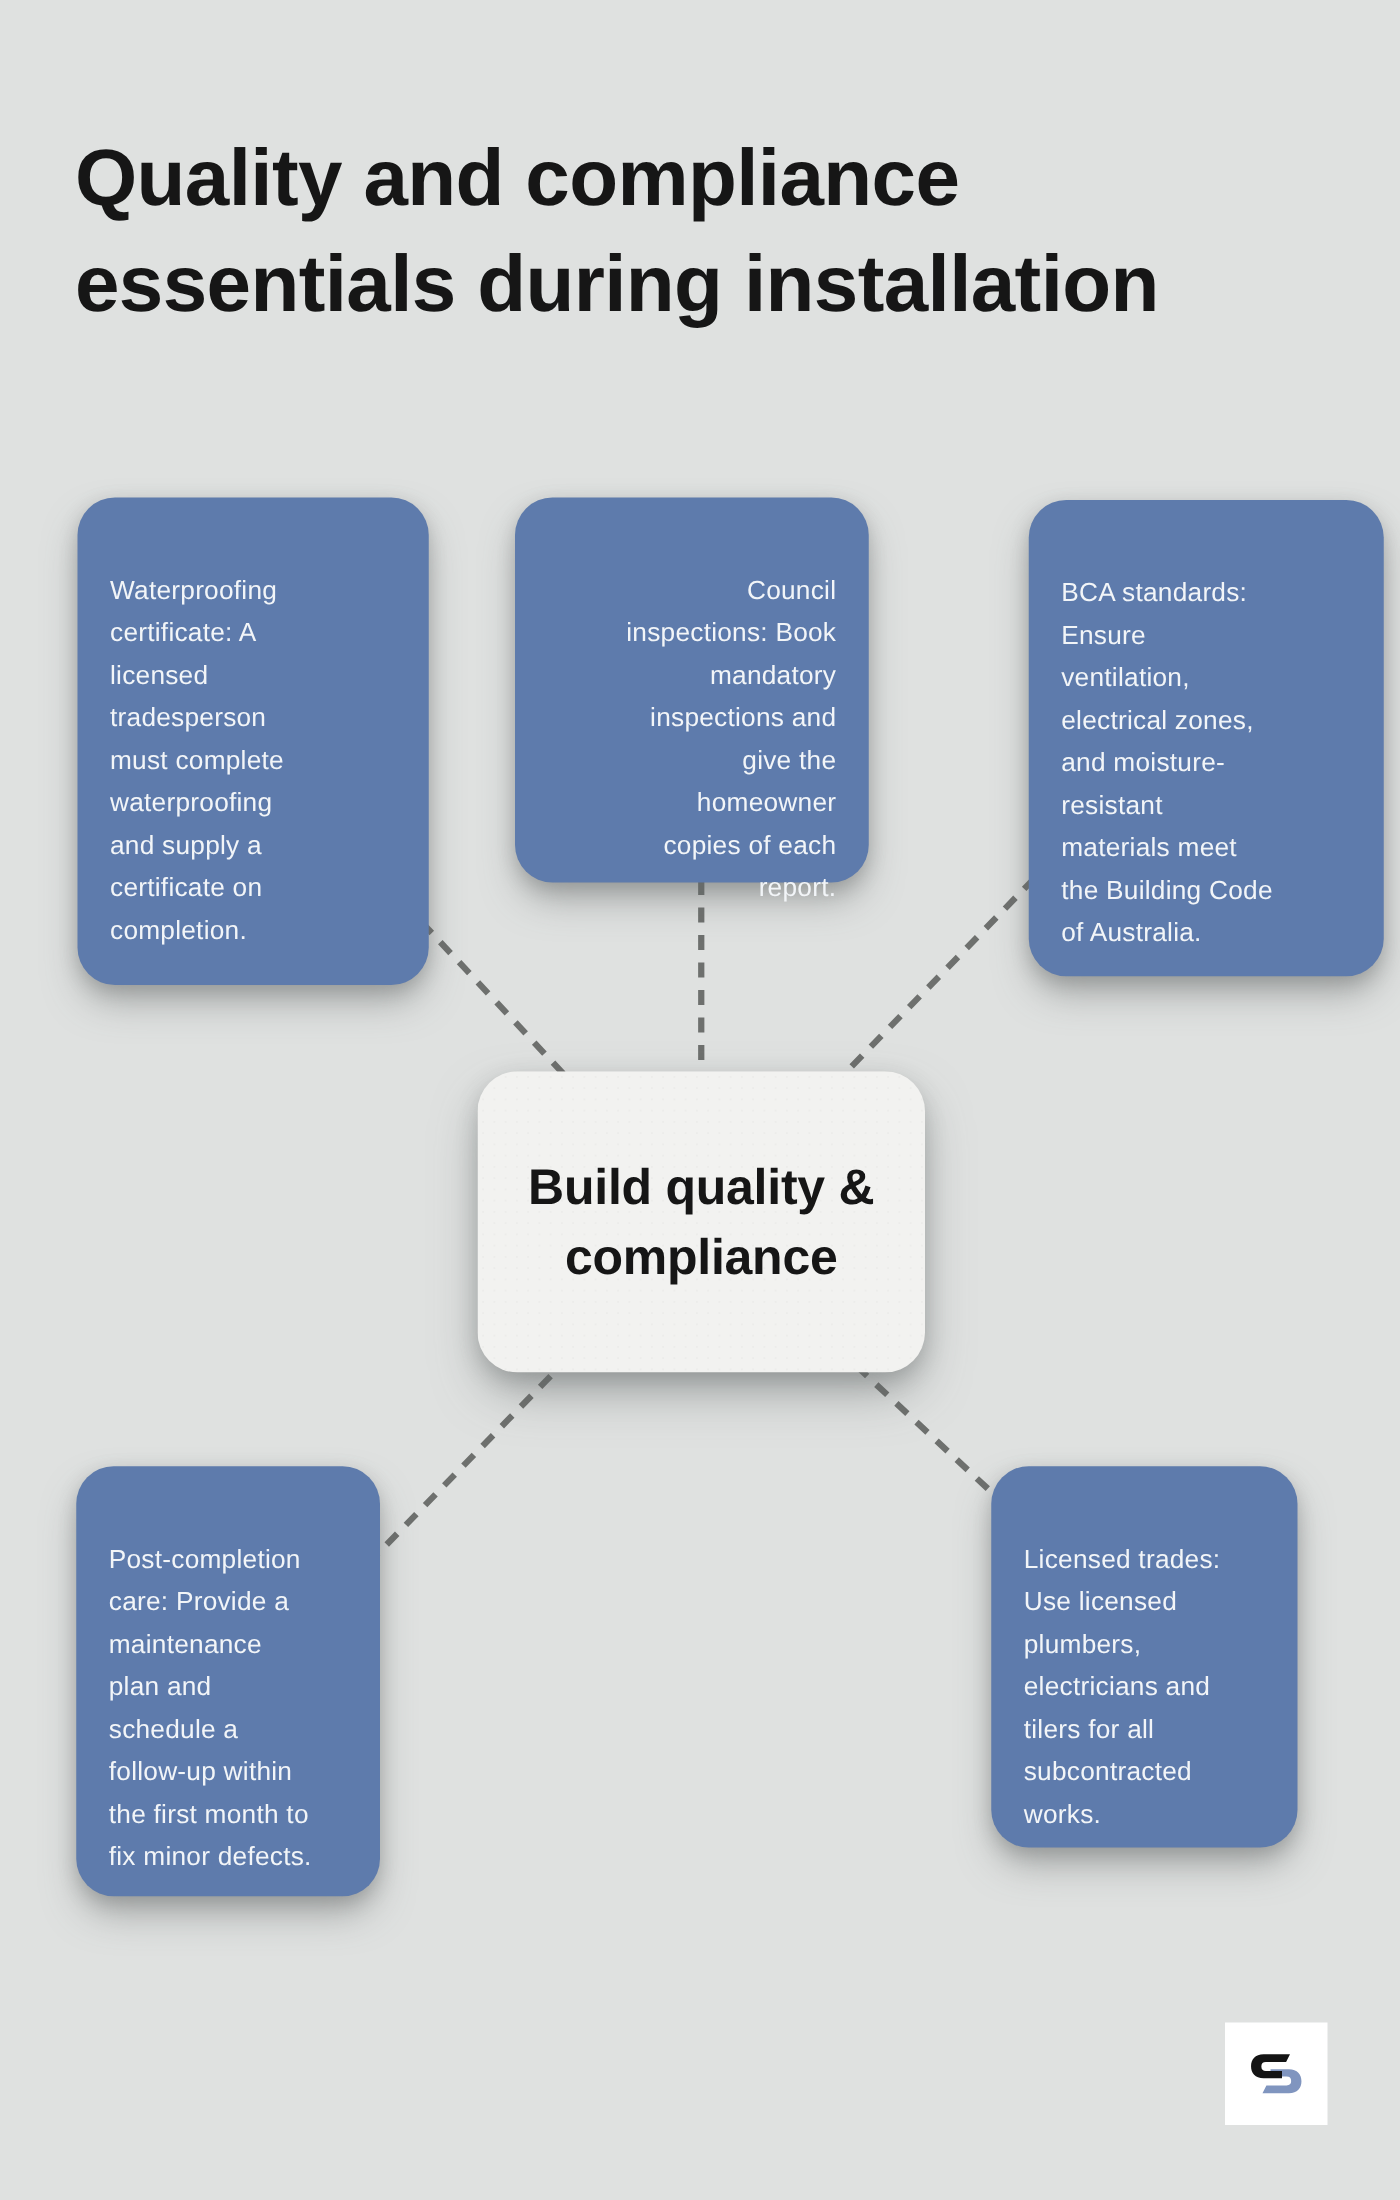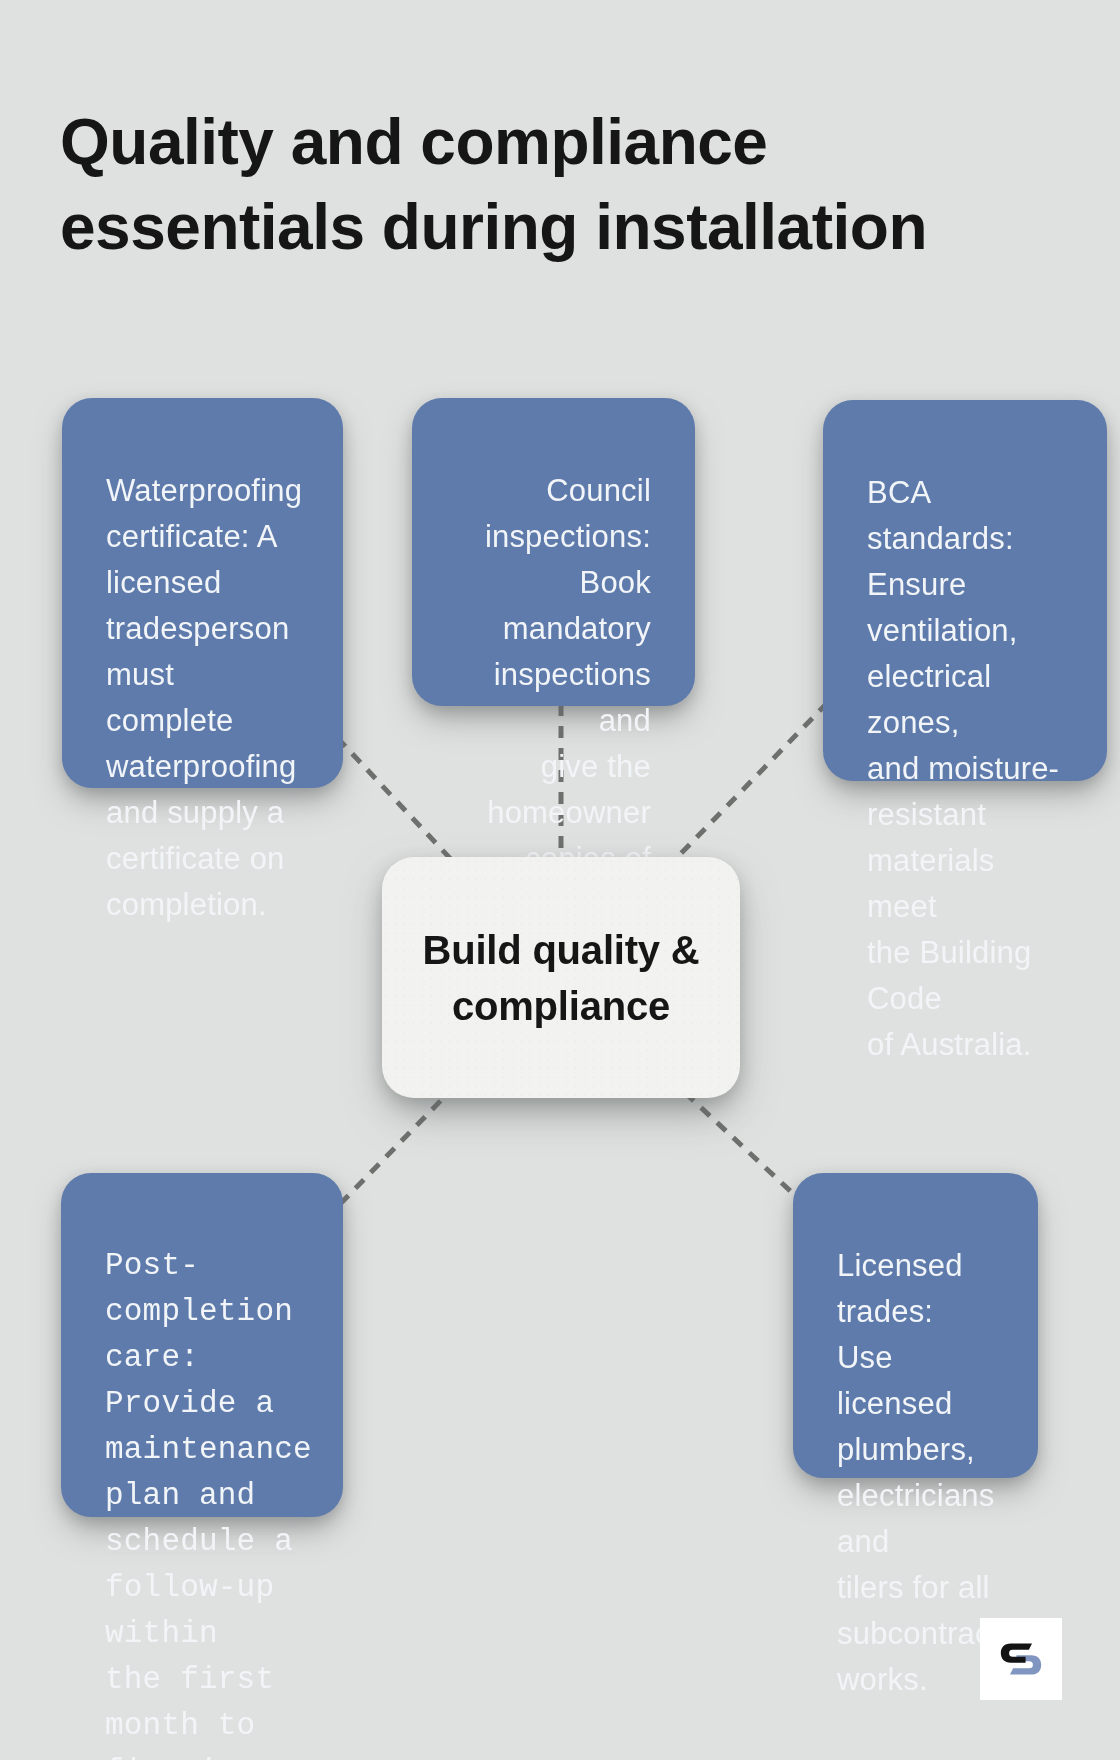--- a/index.html
+++ b/index.html
@@ -36,31 +36,31 @@
     letter-spacing:-0.5px;
   }
   .connectors{
     position:absolute;top:0;left:0;z-index:1;
   }
   .node{
     position:absolute;z-index:2;
     background:var(--node-fill);
     border-radius:30px;
     color:var(--node-text);
-    padding:24px 44px;
-    font-size:31px;
-    line-height:46px;
+    padding:24px 26px;
+    font-size:21px;
+    line-height:34px;
     letter-spacing:0.2px;
     white-space:pre-line;
     box-shadow:0 16px 30px -4px rgba(100,104,104,0.50), 0 4px 14px rgba(100,104,104,0.28);
   }
   .node-0{left:62px;top:398px;width:281px;height:390px;}
   .node-1{left:412px;top:398px;width:283px;height:308px;text-align:right;}
   .node-2{left:823px;top:400px;width:284px;height:381px;}
-  .node-3{left:61px;top:1173px;width:282px;height:344px;font-family:Liberation Mono, monospace;}
+  .node-3{left:61px;top:1173px;width:243px;height:344px;}
   .node-4{left:793px;top:1173px;width:245px;height:305px;}
   .center-node{
     position:absolute;z-index:2;
     left:382px;top:857px;width:358px;height:241px;
     background:var(--center-fill);
     background-image:radial-gradient(rgba(0,0,0,0.025) 1px, transparent 1px);
     background-size:9px 9px;
     border-radius:32px;
     display:flex;align-items:center;justify-content:center;
     box-shadow:0 18px 40px -6px rgba(95,100,100,0.55), 0 6px 16px rgba(95,100,100,0.25);

